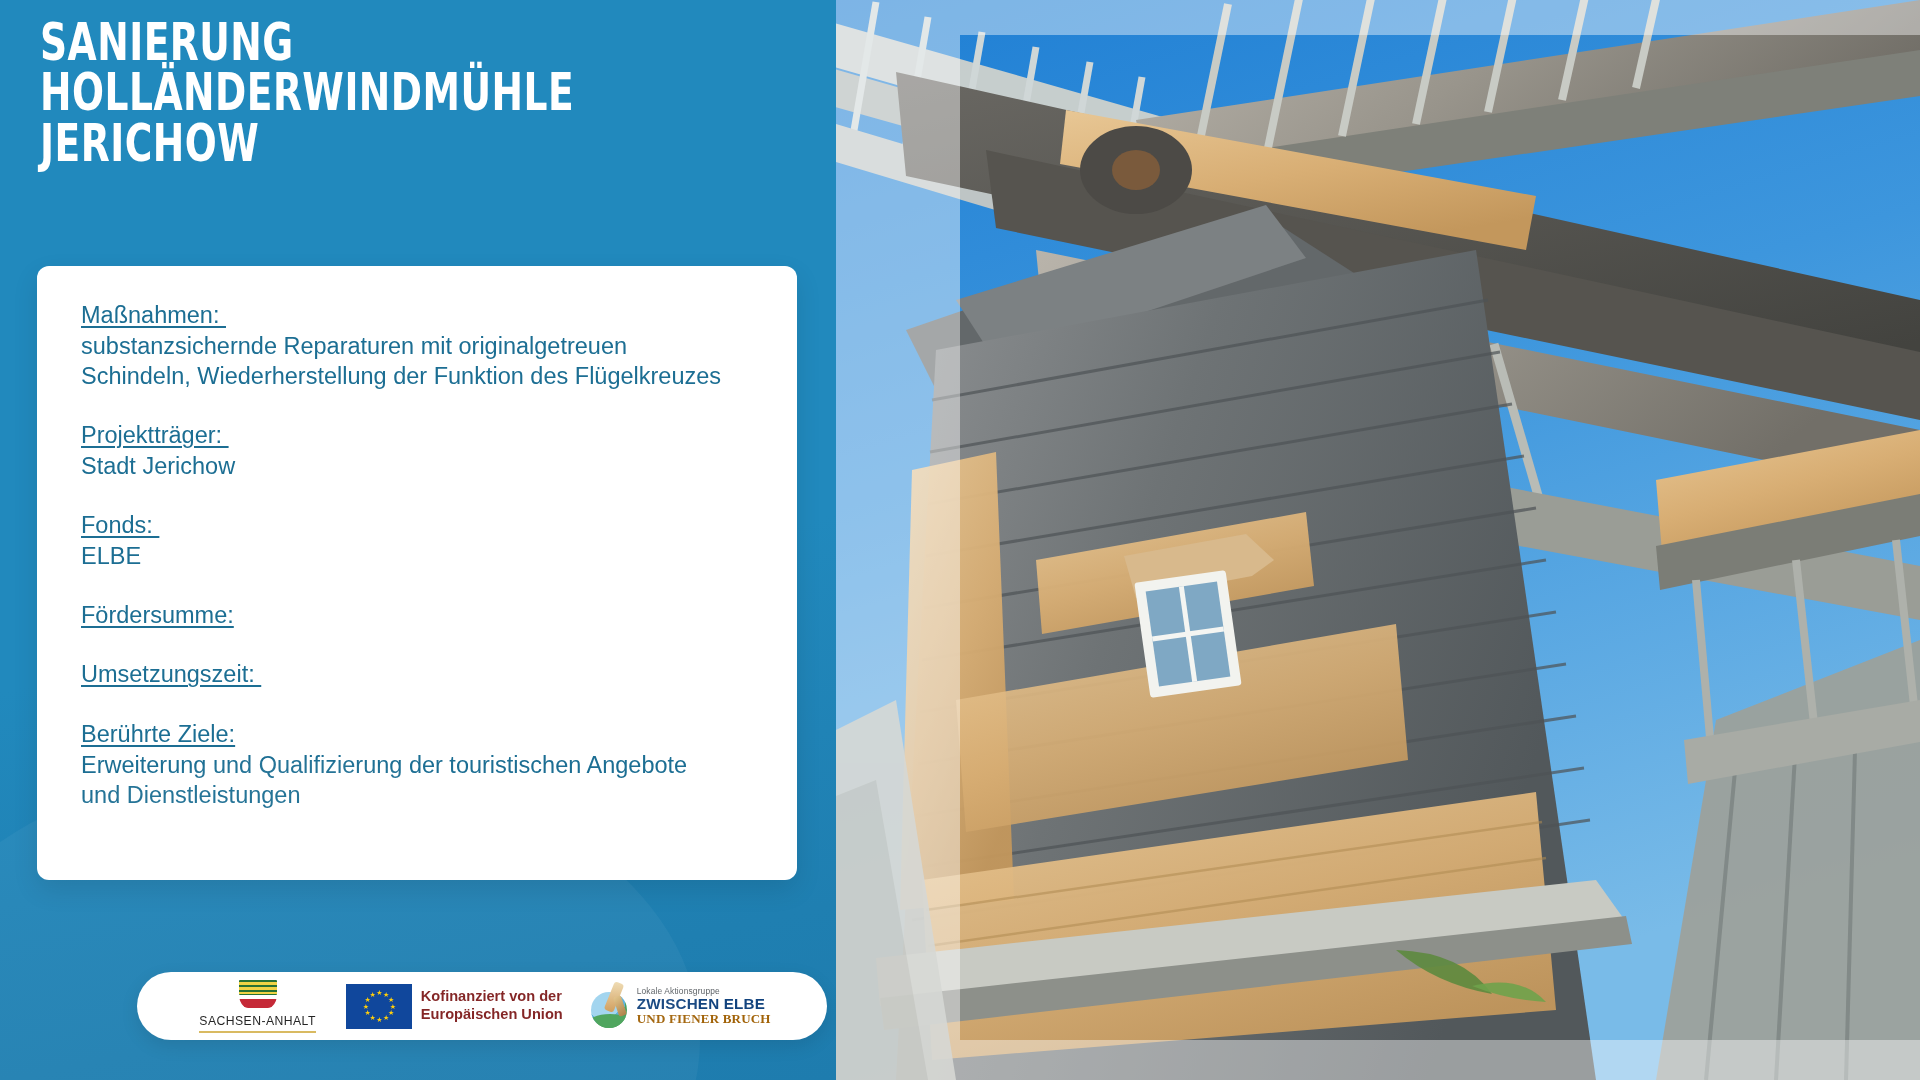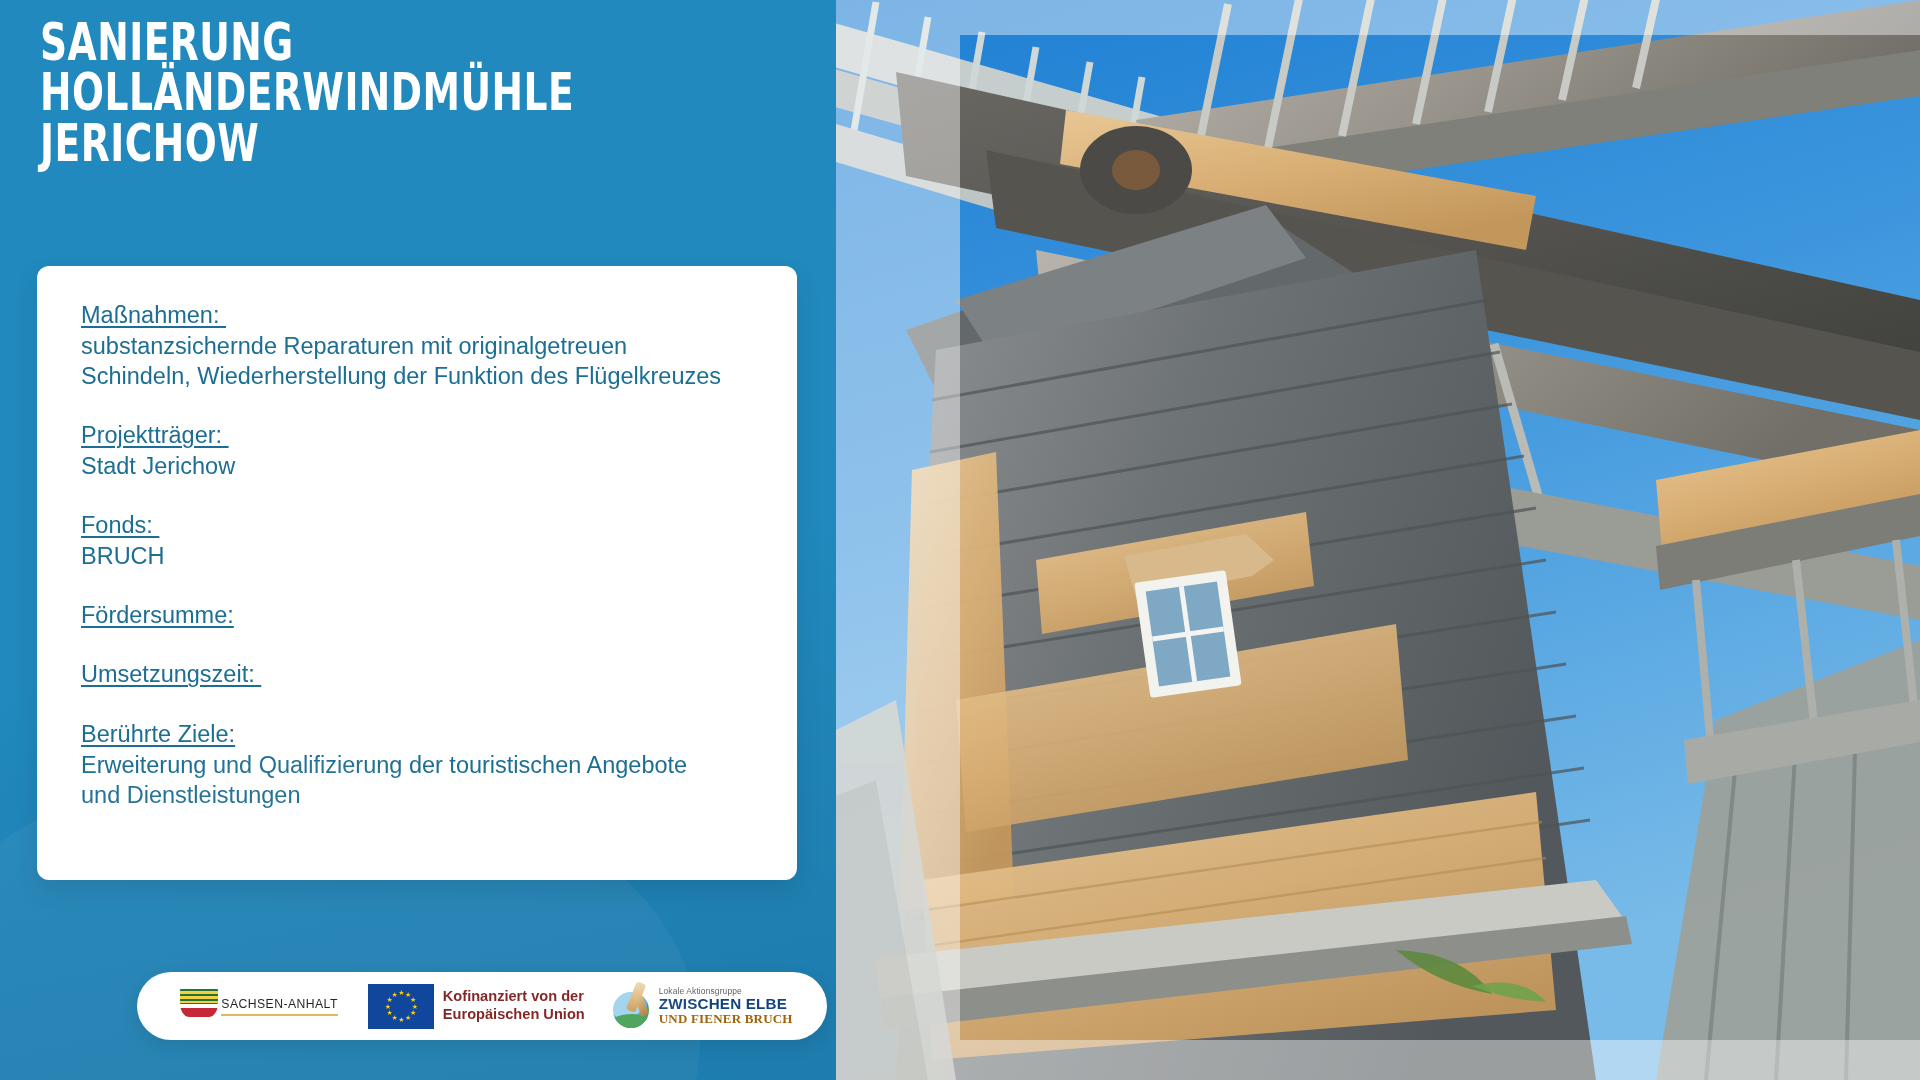--- a/index.html
+++ b/index.html
@@ -33,21 +33,21 @@
     text-decoration:underline;text-underline-offset:3px;
     text-decoration-thickness:1.6px;white-space:pre;}
   .val{color:#1c6e93;font-size:23.5px;line-height:1.29;}
 
   
   .logobar{position:absolute;left:137px;top:972px;width:690px;height:68px;
     background:#ffffff;border-radius:34px;
     display:flex;align-items:center;justify-content:center;gap:0px;
     box-shadow:0 6px 18px rgba(0,0,0,0.10);}
 
-  .logo-sa{display:flex;flex-direction:row;align-items:center;
+  .logo-sa{display:flex;flex-direction:column;align-items:center;
     margin-left:24px;margin-right:30px;}
   .sa-crest{width:44px;height:32px;position:relative;margin-bottom:2px;}
   .sa-top{position:absolute;left:3px;top:0;width:38px;height:15px;
     background:repeating-linear-gradient(180deg,#1f6b2a 0 2.4px,#f0d23c 2.4px 4.8px);
     border-radius:1px;}
   .sa-bot{position:absolute;left:3px;top:15px;width:38px;height:16px;
     background:#ffffff;border-radius:0 0 18px 18px;overflow:hidden;}
   .sa-bot::before{content:"";position:absolute;left:0;top:4px;width:38px;height:9px;
     background:#c3202f;border-radius:0 0 18px 18px;}
   .sa-name{font-size:12.2px;color:#1a1a1a;letter-spacing:0.45px;
@@ -114,21 +114,21 @@
           <div class="val">Schindeln, Wiederherstellung der Funktion des Flügelkreuzes</div>
         </div>
 
         <div class="blk">
           <div><span class="lbl">Projektträger: </span></div>
           <div class="val">Stadt Jerichow</div>
         </div>
 
         <div class="blk">
           <div><span class="lbl">Fonds: </span></div>
-          <div class="val">BRUCH</div>
+          <div class="val">ELBE</div>
         </div>
 
         <div class="blk">
           <div><span class="lbl">Fördersumme:</span></div>
         </div>
 
         <div class="blk">
           <div><span class="lbl">Umsetzungszeit: </span></div>
         </div>
 

